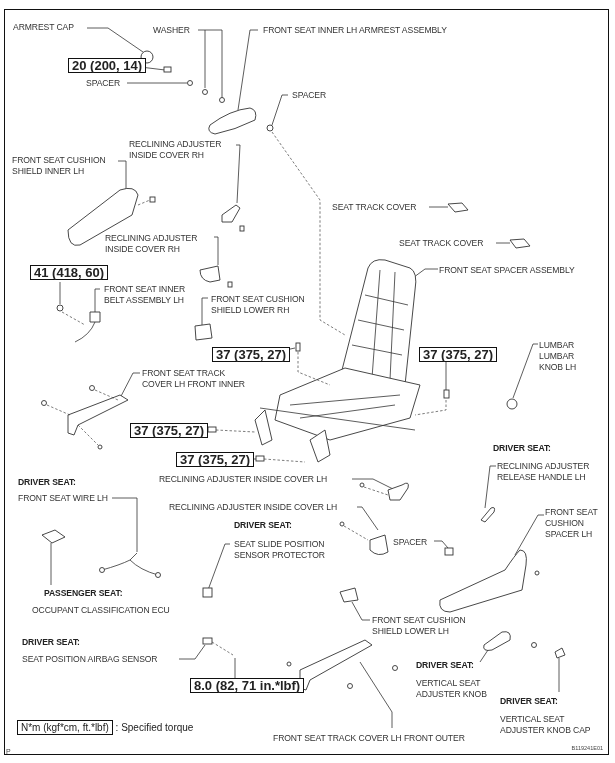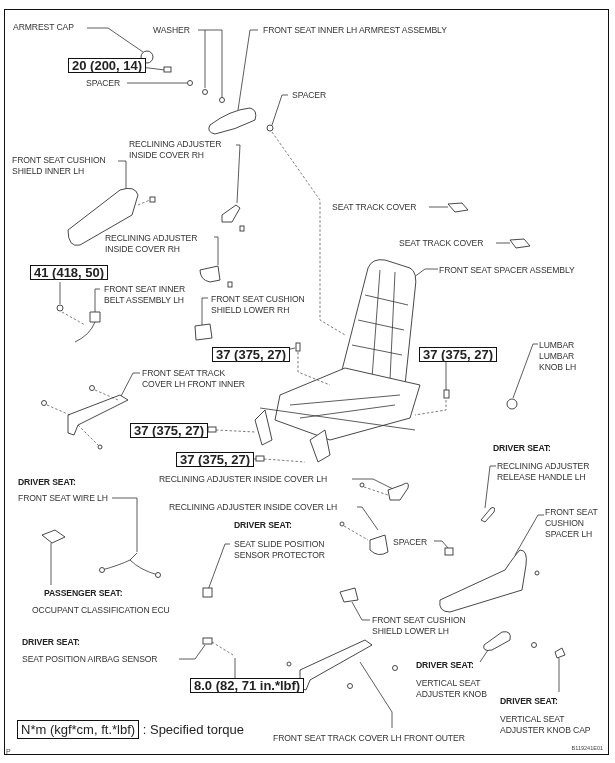--- a/index.html
+++ b/index.html
@@ -9,21 +9,21 @@
            border: 1.5px solid #111; box-sizing: border-box; }
   .lbl { position: absolute; font-size: 8.6px; line-height: 11px; color: #333;
          white-space: nowrap; letter-spacing: -0.1px; }
   .bold { font-weight: bold; color: #222; }
   .box { position: absolute; border: 1px solid #111; font-size: 13px; font-weight: bold;
          padding: 1px 3px; line-height: 11px; background: #fff; white-space: nowrap; }
   svg.art { position: absolute; left: 0; top: 0; }
   .part { fill: #fff; stroke: #333; stroke-width: 0.9; }
   .lead { fill: none; stroke: #333; stroke-width: 0.8; }
   .dash { fill: none; stroke: #444; stroke-width: 0.7; stroke-dasharray: 2.5 2; }
-  .legend { position: absolute; left: 17px; top: 722px; font-size: 13px; }
+  .legend { position: absolute; left: 17px; top: 722px; font-size: 10px; }
   .legend .lb { border: 1px solid #111; padding: 1px 3px; }
   .code { position: absolute; right: 12px; top: 745px; font-size: 5.5px; color: #444; }
   .pmark { position: absolute; left: 6px; top: 748px; font-size: 7px; color: #444; }
 </style>
 </head>
 <body>
 
 <div class="frame"></div>
 
 <svg class="art" width="615" height="763">
@@ -176,21 +176,21 @@
   <div>FRONT SEAT CUSHION</div>
   <div>SHIELD INNER LH</div>
 </div>
 <div class="lbl" style="left:332px;top:202px">SEAT TRACK COVER</div>
 <div class="lbl" style="left:105px;top:233px">
   <div>RECLINING ADJUSTER</div>
   <div>INSIDE COVER RH</div>
 </div>
 <div class="lbl" style="left:399px;top:238px">SEAT TRACK COVER</div>
 <div class="lbl" style="left:439px;top:265px">FRONT SEAT SPACER ASSEMBLY</div>
-<div class="box" style="left:30px;top:265px">41 (418, 50)</div>
+<div class="box" style="left:30px;top:265px">41 (418, 60)</div>
 <div class="lbl" style="left:104px;top:284px">
   <div>FRONT SEAT INNER</div>
   <div>BELT ASSEMBLY LH</div>
 </div>
 <div class="lbl" style="left:211px;top:294px">
   <div>FRONT SEAT CUSHION</div>
   <div>SHIELD LOWER RH</div>
 </div>
 <div class="lbl" style="left:539px;top:340px">
   <div>LUMBAR</div>

